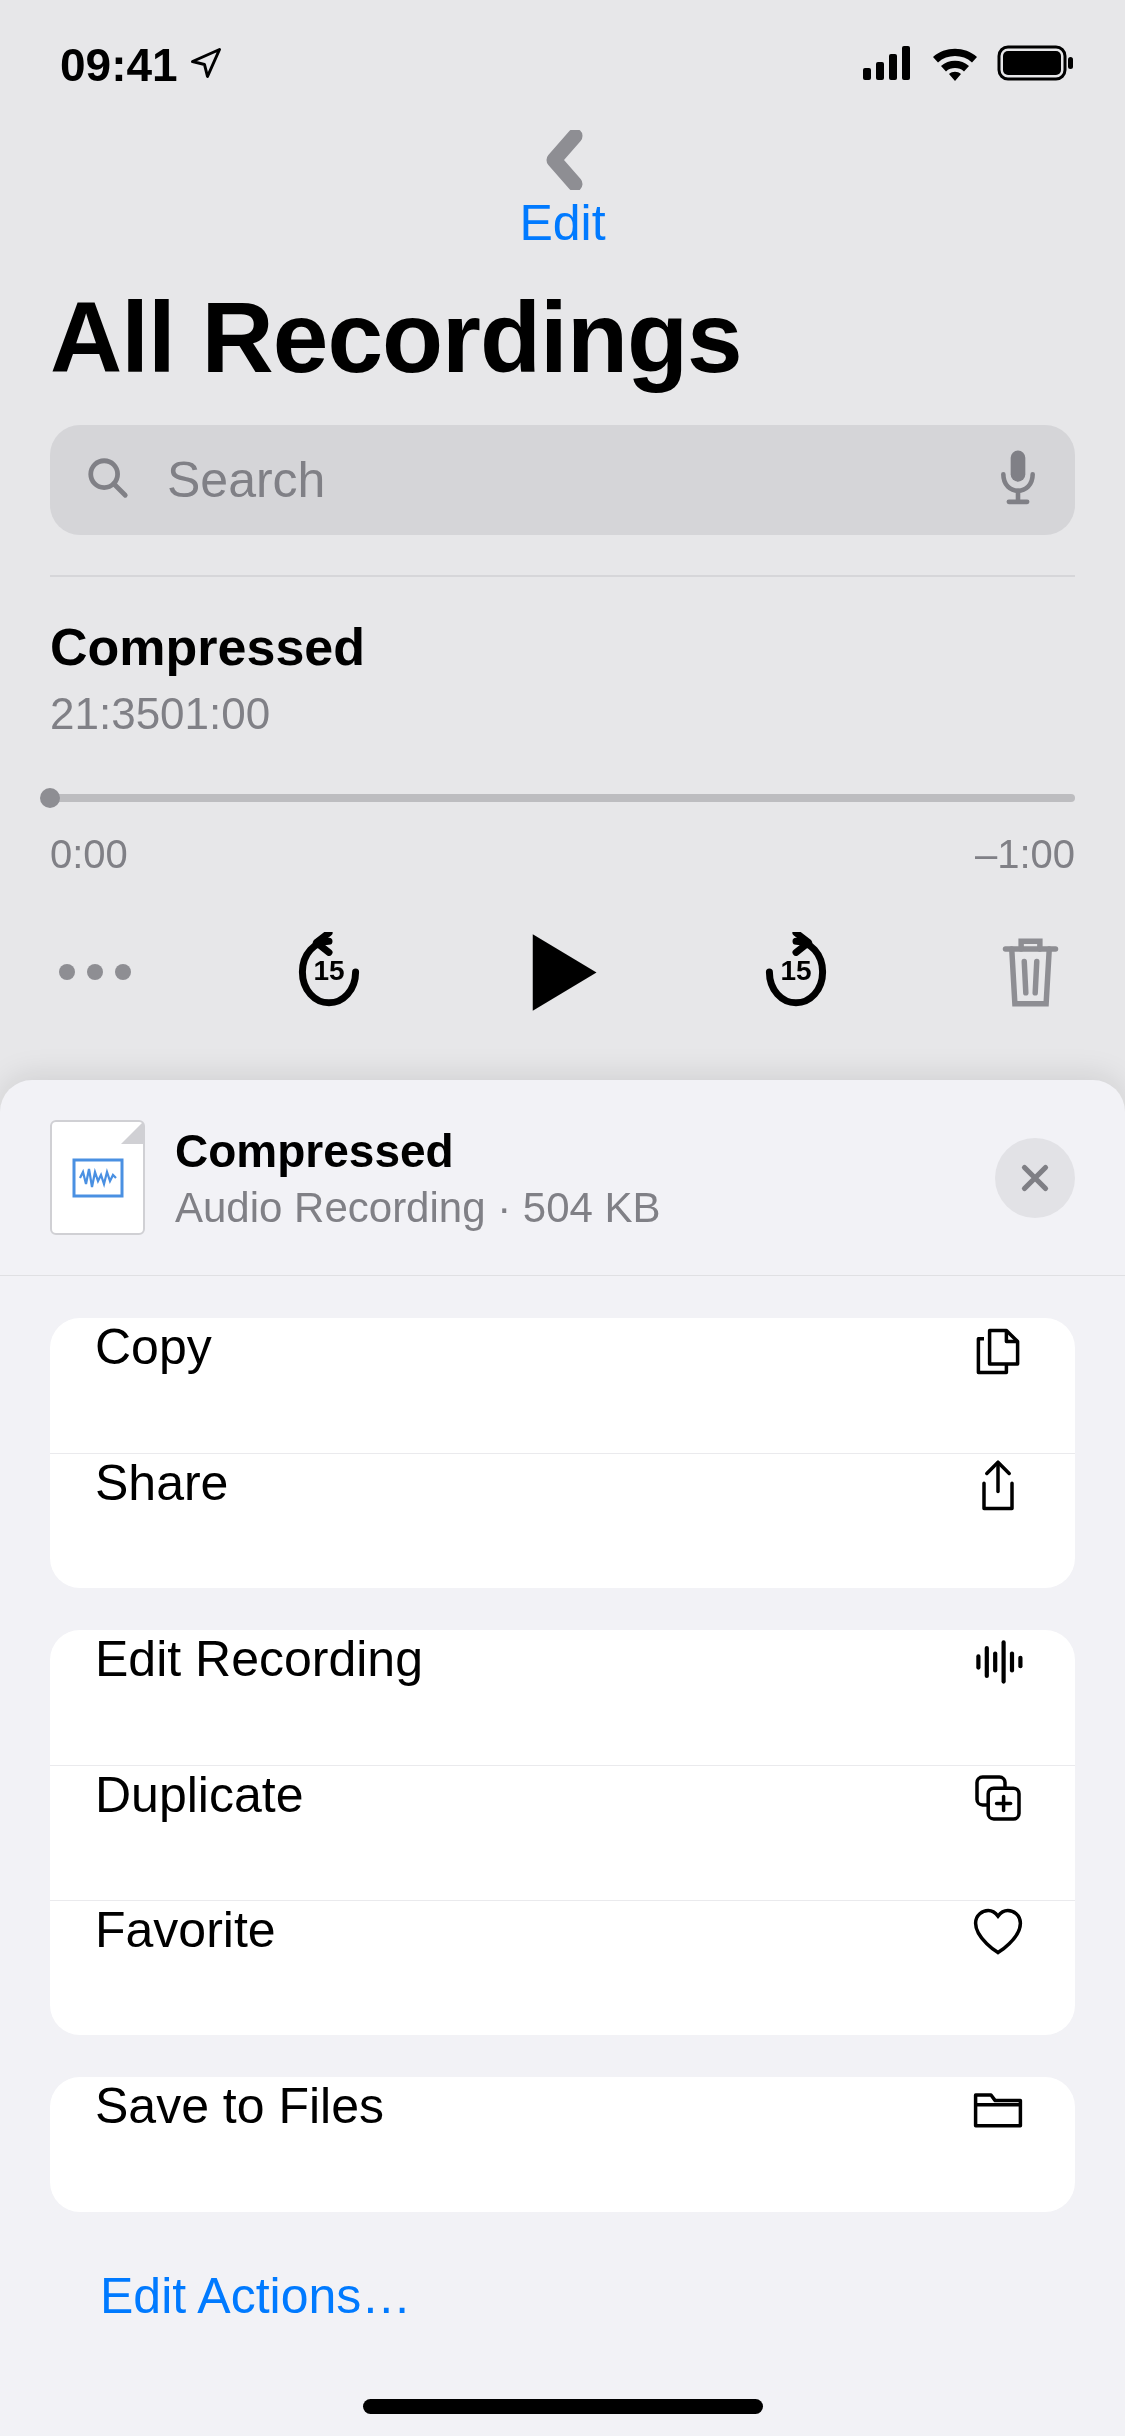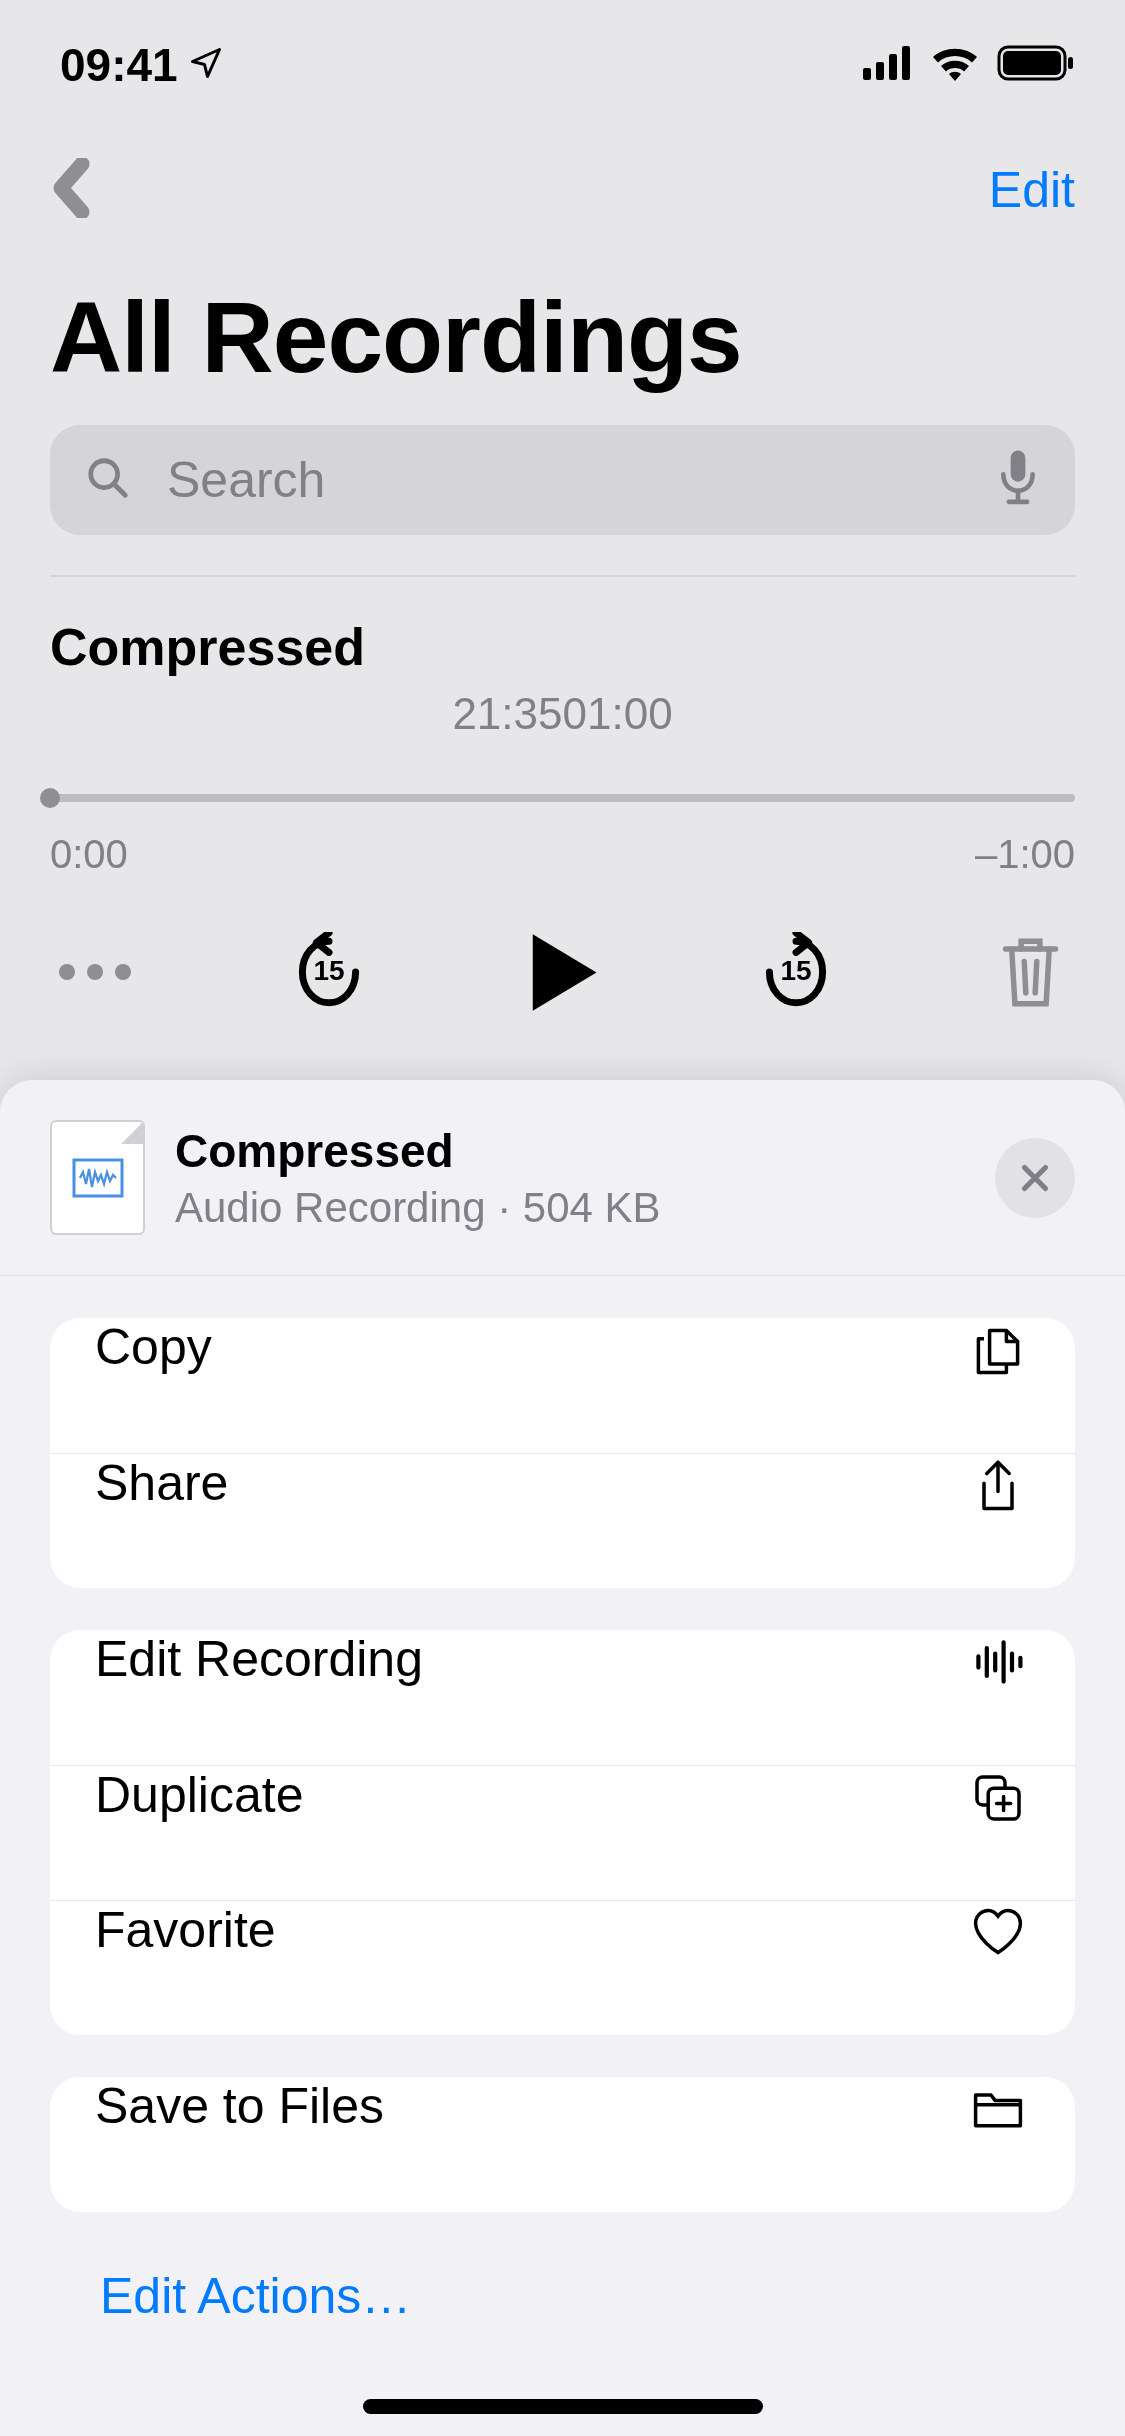--- a/index.html
+++ b/index.html
@@ -4,38 +4,38 @@
 <style>
   * { box-sizing: border-box; margin: 0; padding: 0; -webkit-font-smoothing: antialiased; }
   html, body { width: 1125px; height: 2436px; font-family: -apple-system, "Helvetica Neue", Arial, sans-serif; background: #e7e7e9; overflow: hidden; }
   
   
   .status-bar { height: 130px; display: flex; align-items: center; justify-content: space-between; padding: 0 50px 0 60px; }
   .status-left { display: flex; align-items: center; gap: 10px; font-size: 46px; font-weight: 600; }
   .status-right { display: flex; align-items: center; gap: 18px; }
   
   
-  .nav { height: 120px; display: flex; align-items: center; justify-content: space-between; padding: 0 50px; }
+  .nav { height: 120px; display: flex; align-items: center; justify-content: space-between; padding: 0 50px; flex-direction: column; }
   .chevron-back svg { width: 40px; height: 60px; stroke: #8e8e93; stroke-width: 10; fill: none; stroke-linecap: round; stroke-linejoin: round; }
   .edit-link { font-size: 50px; color: #007aff; font-weight: 400; }
   
   
   .page-title { font-size: 100px; font-weight: 700; padding: 30px 50px 30px 50px; color: #000; letter-spacing: -1px; }
   
   
   .search-wrap { padding: 0 50px 40px 50px; }
   .search-field { background: #d5d5d8; border-radius: 30px; height: 110px; display: flex; align-items: center; padding: 0 35px; gap: 36px; }
   .search-field input { flex: 1; border: none; background: transparent; font-size: 50px; color: #000; outline: none; }
   .search-field input::placeholder { color: #808086; }
   .divider-top { height: 2px; background: #d6d6d9; margin: 0 50px 0 50px; }
   
   
   .recording { padding: 40px 50px 30px 50px; }
   .rec-title { font-size: 52px; font-weight: 600; margin-bottom: 12px; }
-  .rec-meta { display: flex; justify-content: center; font-size: 44px; color: #808086; margin-bottom: 55px; }
+  .rec-meta { display: flex; justify-content: flex-start; font-size: 44px; color: #808086; margin-bottom: 55px; }
   .scrubber { position: relative; height: 8px; background: #bdbdc0; border-radius: 4px; margin-bottom: 30px; }
   .scrubber-dot { position: absolute; left: 0; top: 50%; transform: translate(-50%,-50%); width: 20px; height: 20px; border-radius: 50%; background: #8e8e93; }
   .scrub-times { display: flex; justify-content: space-between; font-size: 40px; color: #808086; margin-bottom: 50px; }
   
   
   .controls { display: flex; align-items: flex-start; justify-content: space-between; padding: 0 0px 30px 0px; }
   .ctrl-icon { display:flex; align-items:center; justify-content:center; width:90px; height:90px;}
   .more-dots { display: flex; gap: 12px; }
   .more-dots span { width: 16px; height: 16px; background: #8e8e93; border-radius: 50%; }
   .seek-btn svg { width: 70px; height: 80px; }

